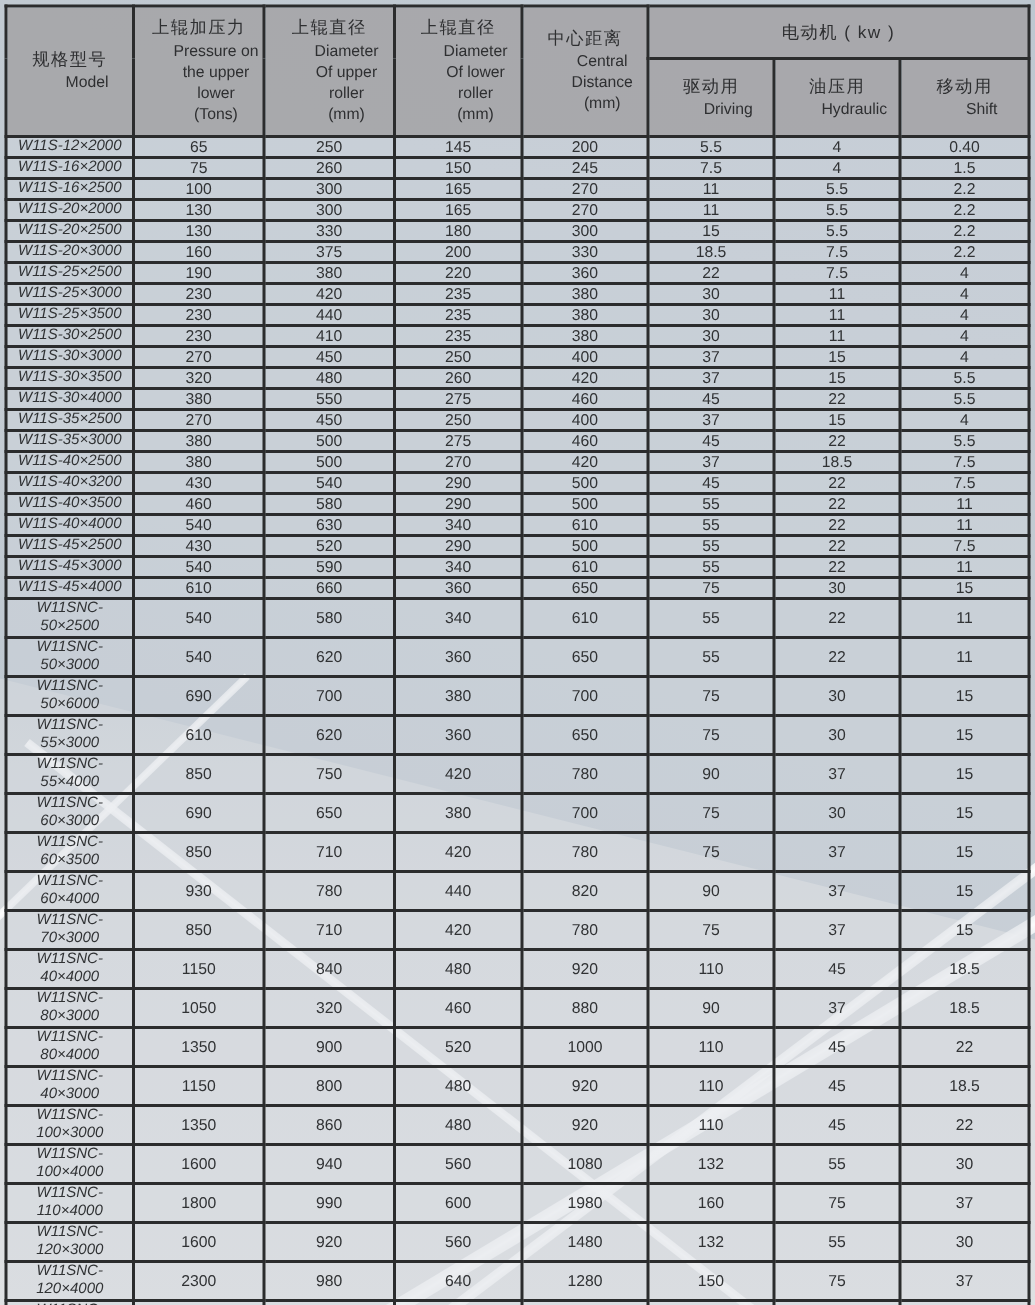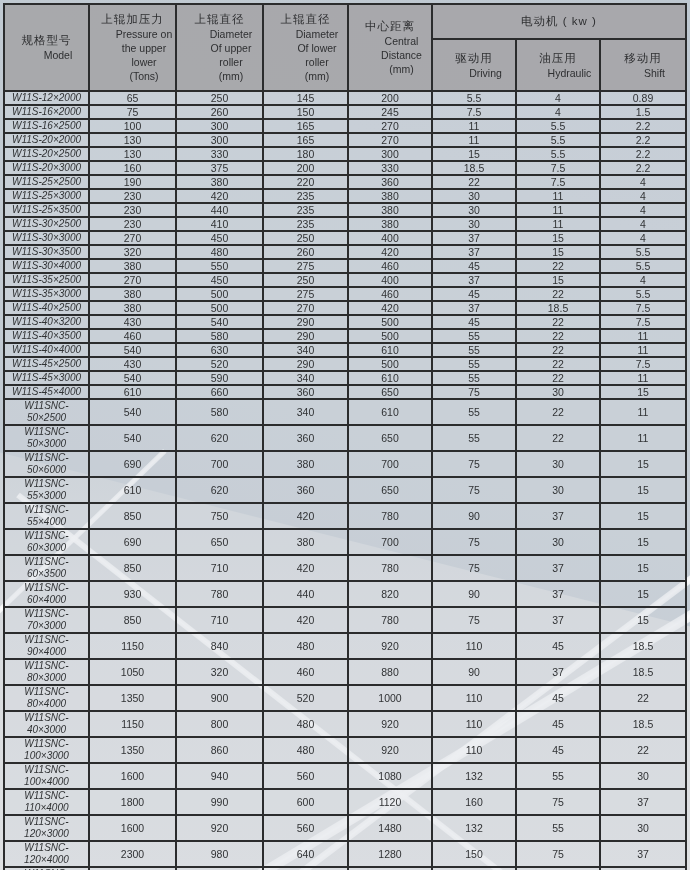--- a/index.html
+++ b/index.html
@@ -122,21 +122,21 @@
     </thead>
     <tbody>
         <tr>
           <td class="model">W11S-12×2000</td>
           <td>65</td>
           <td>250</td>
           <td>145</td>
           <td>200</td>
           <td>5.5</td>
           <td>4</td>
-          <td>0.89</td>
+          <td>0.40</td>
         </tr>
         <tr>
           <td class="model">W11S-16×2000</td>
           <td>75</td>
           <td>260</td>
           <td>150</td>
           <td>245</td>
           <td>7.5</td>
           <td>4</td>
           <td>1.5</td>
@@ -425,21 +425,21 @@
           <td class="model">W11SNC-70×3000</td>
           <td>850</td>
           <td>710</td>
           <td>420</td>
           <td>780</td>
           <td>75</td>
           <td>37</td>
           <td>15</td>
         </tr>
         <tr>
-          <td class="model">W11SNC-90×4000</td>
+          <td class="model">W11SNC-40×4000</td>
           <td>1150</td>
           <td>840</td>
           <td>480</td>
           <td>920</td>
           <td>110</td>
           <td>45</td>
           <td>18.5</td>
         </tr>
         <tr>
           <td class="model">W11SNC-80×3000</td>
@@ -489,21 +489,21 @@
           <td>1080</td>
           <td>132</td>
           <td>55</td>
           <td>30</td>
         </tr>
         <tr>
           <td class="model">W11SNC-110×4000</td>
           <td>1800</td>
           <td>990</td>
           <td>600</td>
-          <td>1120</td>
+          <td>1980</td>
           <td>160</td>
           <td>75</td>
           <td>37</td>
         </tr>
         <tr>
           <td class="model">W11SNC-120×3000</td>
           <td>1600</td>
           <td>920</td>
           <td>560</td>
           <td>1480</td>

